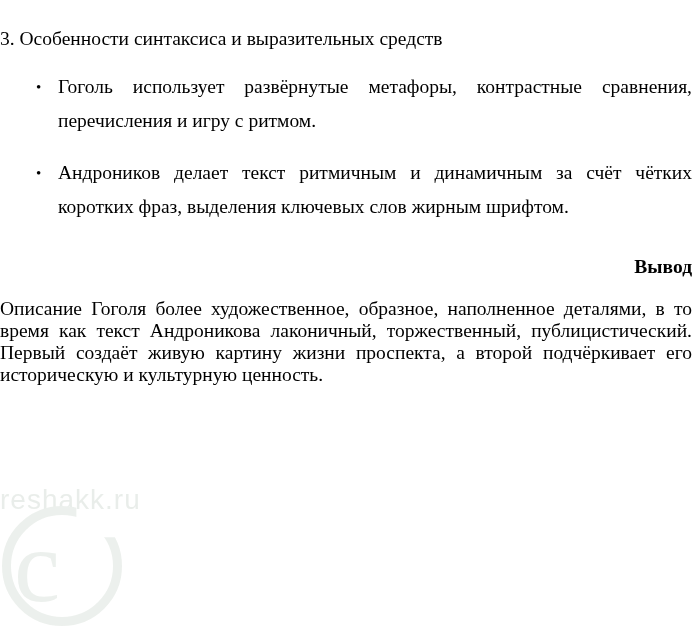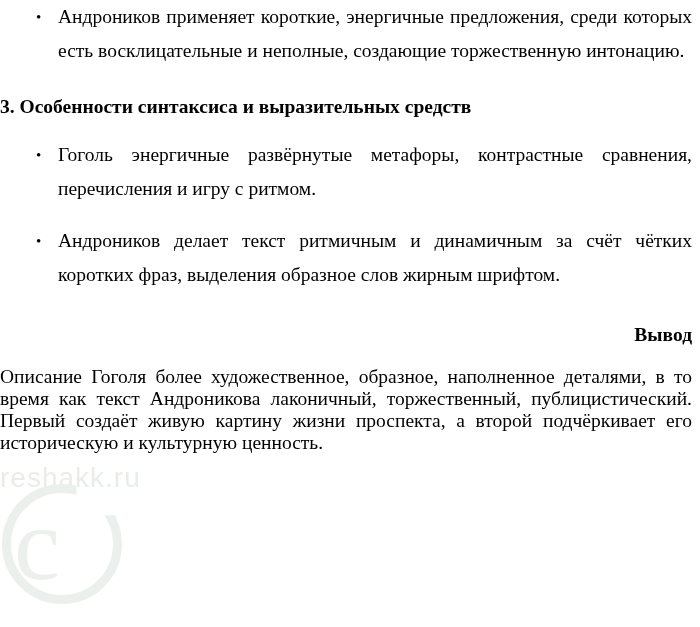--- a/index.html
+++ b/index.html
@@ -87,21 +87,21 @@
     top: 0;
     font-size: 15px;
     line-height: 34px;
   }
   ul.bullets li:last-child {
     margin-bottom: 0;
   }
   h2.heading {
     font-size: 19.5px;
     line-height: 34px;
-    font-weight: bold;
+    font-weight: normal;
     margin: 22px 0 14px 0;
     padding: 0;
     text-align: left;
   }
   h2.heading-sub {
     font-size: 19.5px;
     line-height: 34px;
     font-weight: bold;
     margin: 26px 0 14px 0;
     padding: 0;
@@ -126,29 +126,26 @@
 <div class="page">
 
   <div class="watermark">
     <span class="wm-text">reshakk.ru</span>
     <span class="wm-circle"></span>
     <span class="wm-c">c</span>
   </div>
 
   <div class="content">
 
-    <ul class="bullets block-one">
-      <li>Андроников применяет короткие, энергичные предложения, среди которых есть восклицательные и неполные, создающие торжественную интонацию.</li>
-    </ul>
 
     <h2 class="heading">3. Особенности синтаксиса и выразительных средств</h2>
 
     <ul class="bullets">
-      <li>Гоголь энергичные развёрнутые метафоры, контрастные сравнения, перечисления и игру с ритмом.</li>
-      <li>Андроников делает текст ритмичным и динамичным за счёт чётких коротких фраз, выделения образное слов жирным шрифтом.</li>
+      <li>Гоголь использует развёрнутые метафоры, контрастные сравнения, перечисления и игру с ритмом.</li>
+      <li>Андроников делает текст ритмичным и динамичным за счёт чётких коротких фраз, выделения ключевых слов жирным шрифтом.</li>
     </ul>
 
     <h2 class="heading-sub">Вывод</h2>
 
     <p class="para">Описание Гоголя более художественное, образное, наполненное деталями, в то время как текст Андроникова лаконичный, торжественный, публицистический. Первый создаёт живую картину жизни проспекта, а второй подчёркивает его историческую и культурную ценность.</p>
 
   </div>
 </div>
 
 </body></html>

